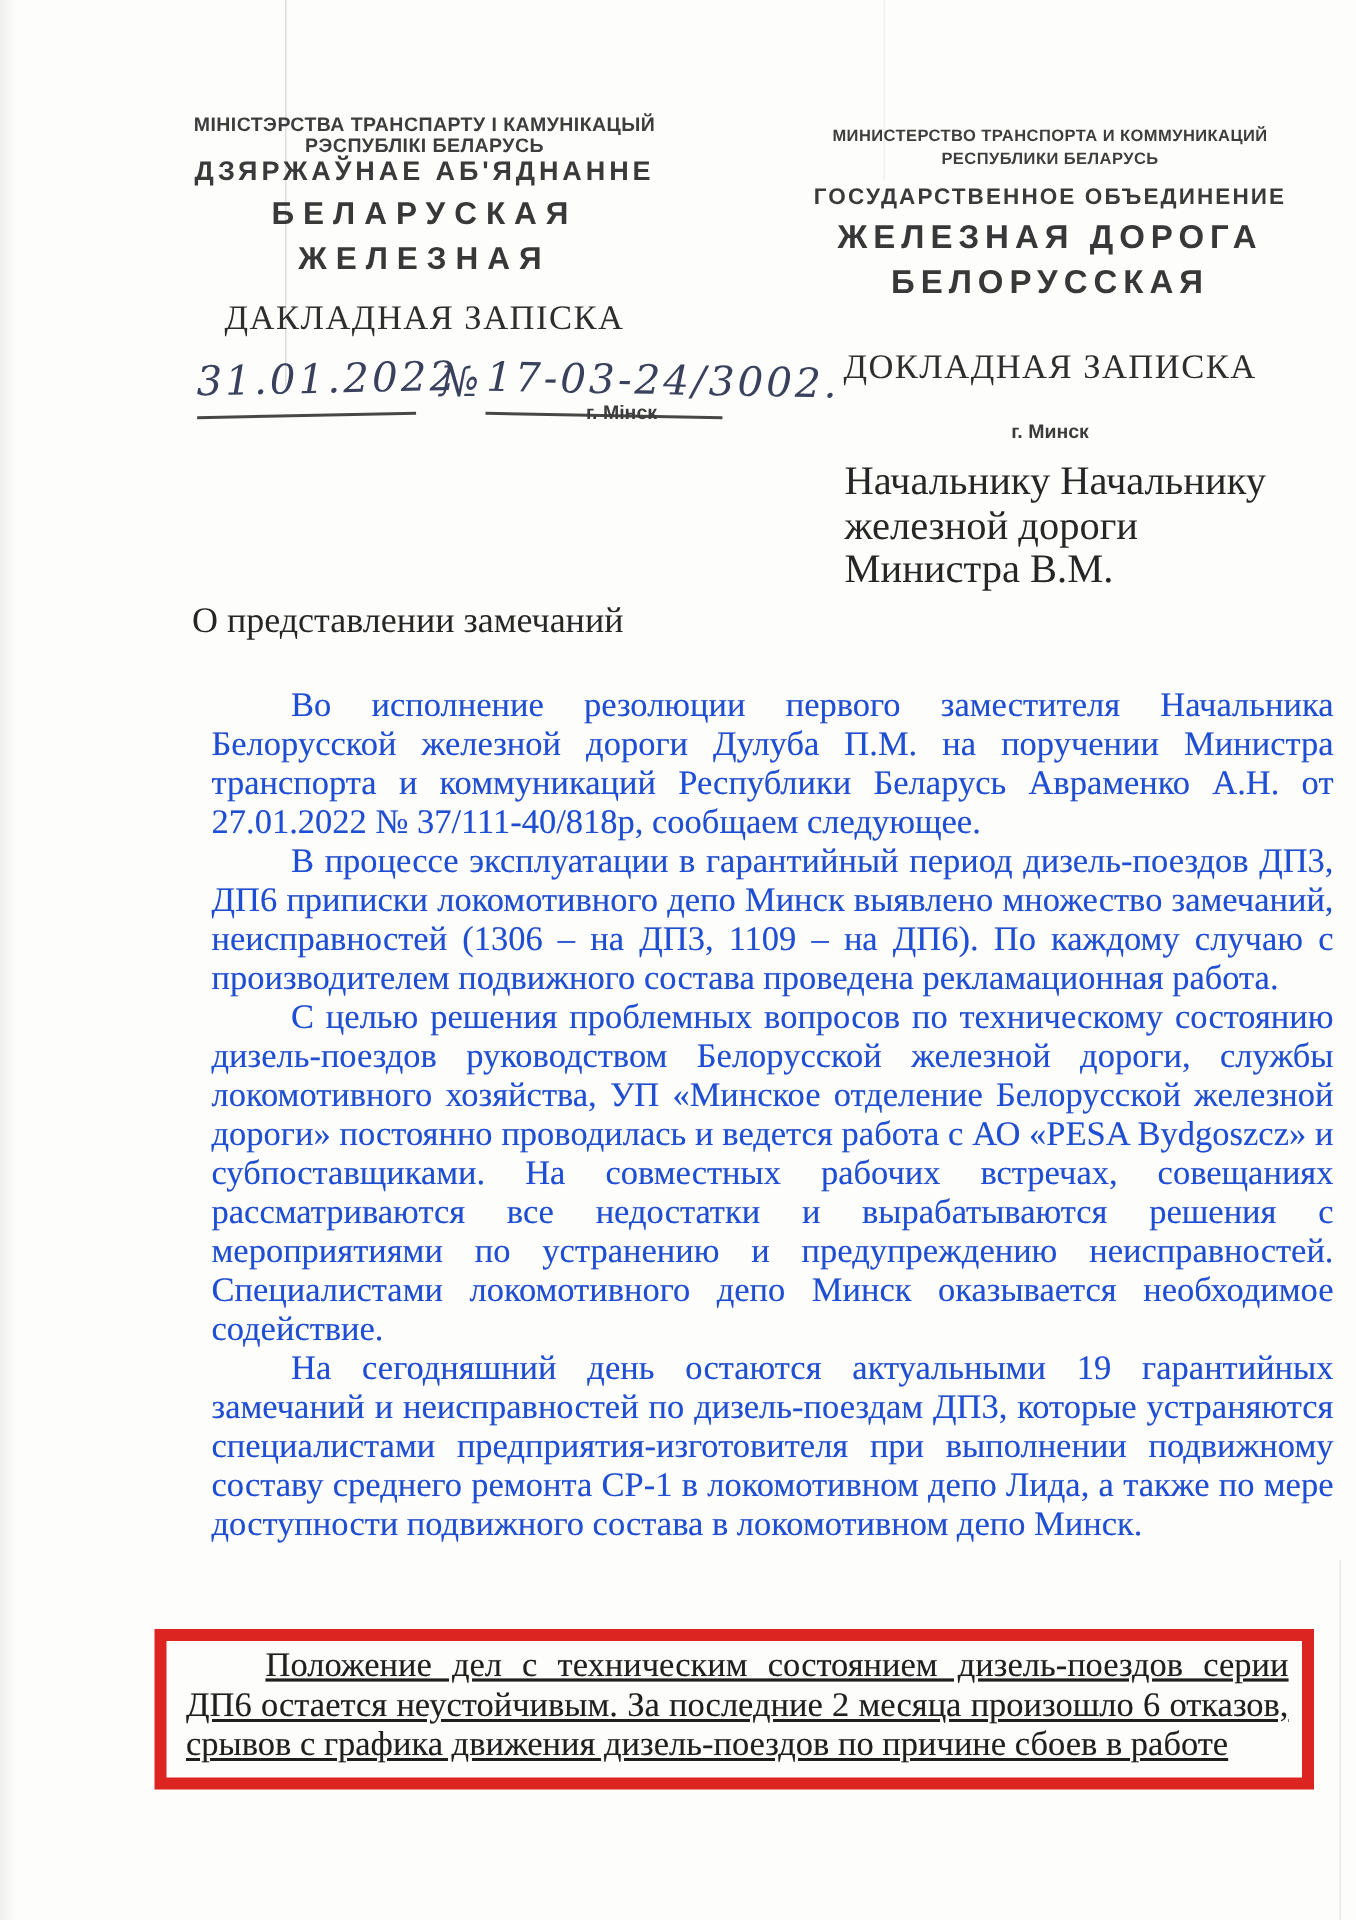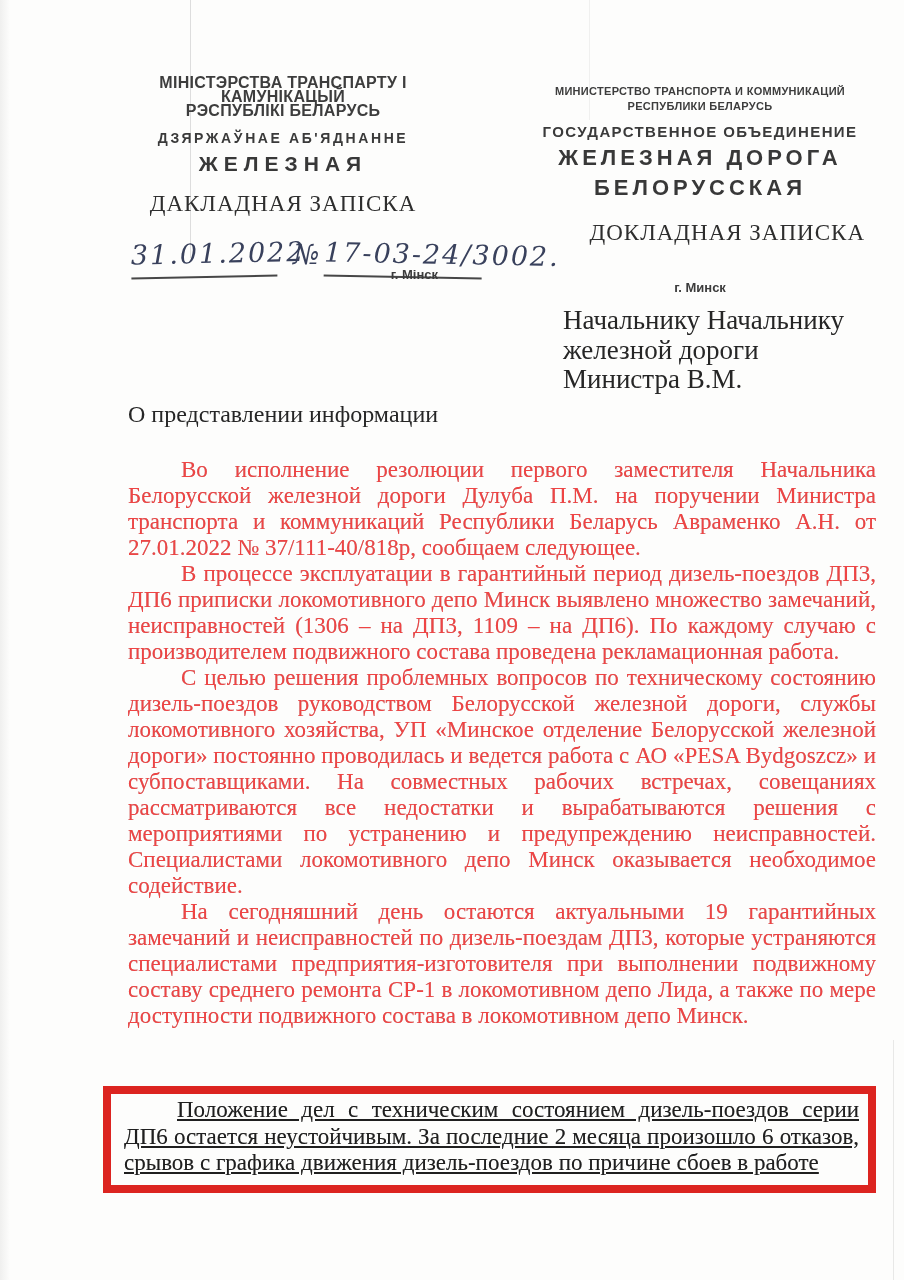--- a/index.html
+++ b/index.html
@@ -17,38 +17,38 @@
   .artifact-v1{position:absolute;left:190px;top:0;width:1px;height:258px;background:rgba(150,150,150,0.30);}
   .artifact-v2{position:absolute;left:893px;top:1040px;width:1px;height:240px;background:rgba(160,160,160,0.22);}
   .artifact-v3{position:absolute;left:589px;top:0;width:1px;height:120px;background:rgba(170,170,170,0.15);}
 
   
   .lh-col{position:absolute;text-align:center;color:#3a3a3a;}
   .lh-left{left:128px;top:76px;width:310px;}
   .lh-right{left:535px;top:84px;width:330px;}
   .ministry{
     font-family:"Liberation Sans",sans-serif;font-weight:bold;
-    font-size:16px;line-height:14px;letter-spacing:0.3px;color:#3d3d3d;
+    font-size:13px;line-height:14px;letter-spacing:0.3px;color:#3d3d3d;
   }
   .lh-right .ministry{font-size:11px;line-height:14.5px;}
   .orgtype{
     font-family:"Liberation Sans",sans-serif;font-weight:bold;
-    font-size:14px;letter-spacing:2.6px;margin-top:12px;color:#3a3a3a;
+    font-size:18px;letter-spacing:2.6px;color:#3a3a3a;
   }
   .lh-right .orgtype{font-size:15px;letter-spacing:1.4px;margin-top:10px;}
   .orgname{
     font-family:"Liberation Sans",sans-serif;font-weight:bold;
     font-size:21px;line-height:23.5px;letter-spacing:6px;margin-top:6px;color:#383838;
   }
   .lh-right .orgname{font-size:22px;line-height:24px;letter-spacing:4px;}
   .doctype{
     font-family:"Liberation Serif",serif;
     font-size:23px;letter-spacing:1px;margin-top:15px;color:#2e2e2e;
   }
-  .lh-right .doctype{margin-top:20px;text-align:right;}
+  .lh-right .doctype{margin-top:32px;}
 
   
   .requisites{position:absolute;left:131px;top:238px;display:flex;align-items:flex-end;}
   .hw{
     font-family:"DejaVu Serif",serif;font-style:italic;
     font-size:27px;letter-spacing:2px;white-space:nowrap;
   }
   .seg{border-bottom:2px solid #474747;padding-bottom:7px;text-align:center;}
   .seg-date{width:146px;transform:rotate(-1.2deg);}
   .hw-no{margin-left:16px;padding-bottom:7px;font-size:28px;letter-spacing:0;}
@@ -62,22 +62,22 @@
   .city-right{left:535px;top:280px;width:330px;}
 
   
   .addressee{position:absolute;left:563px;top:306px;font-size:27px;line-height:29.5px;color:#262626;}
 
   
   .subject{position:absolute;left:128px;top:401px;font-size:24px;color:#262626;}
 
   
   .body-text{
-    position:absolute;left:128px;top:457px;width:748px;
-    font-size:23px;line-height:26px;text-align:justify;color:#ef4444;
+    position:absolute;left:141px;top:457px;width:748px;
+    font-size:23px;line-height:26px;text-align:justify;color:#1d4ed8;
     text-shadow:0 0 0.5px rgba(50,50,50,0.35);
   }
   .body-text p{margin:0;text-indent:53px;}
 
   
   .highlight-box{
     position:absolute;left:103px;top:1086px;width:773px;box-sizing:border-box;
     border:8px solid #dc2420;
     padding:3px 9px 8px 13px;
   }
@@ -95,20 +95,21 @@
 
   <div class="edge-shade"></div>
   <div class="artifact-v1"></div>
   <div class="artifact-v2"></div>
   <div class="artifact-v3"></div>
 
   <div class="lh-col lh-left">
     <div class="ministry">МІНІСТЭРСТВА ТРАНСПАРТУ І КАМУНІКАЦЫЙ</div>
     <div class="ministry">РЭСПУБЛІКІ БЕЛАРУСЬ</div>
     <div class="orgtype">ДЗЯРЖАЎНАЕ АБ'ЯДНАННЕ</div>
+    <div class="orgname">БЕЛАРУСКАЯ</div>
     <div class="orgname">ЖЕЛЕЗНАЯ</div>
     <div class="doctype">ДАКЛАДНАЯ ЗАПІСКА</div>
   </div>
 
   <div class="lh-col lh-right">
     <div class="ministry">МИНИСТЕРСТВО ТРАНСПОРТА И КОММУНИКАЦИЙ</div>
     <div class="ministry">РЕСПУБЛИКИ БЕЛАРУСЬ</div>
     <div class="orgtype">ГОСУДАРСТВЕННОЕ ОБЪЕДИНЕНИЕ</div>
     <div class="orgname">ЖЕЛЕЗНАЯ ДОРОГА</div>
     <div class="orgname">БЕЛОРУССКАЯ</div>
@@ -123,21 +124,21 @@
 
   <div class="city city-left">г. Мінск</div>
   <div class="city city-right">г. Минск</div>
 
   <div class="addressee">
     <div>Начальнику Начальнику</div>
     <div>железной дороги</div>
     <div>Министра В.М.</div>
   </div>
 
-  <div class="subject">О представлении информации</div>
+  <div class="subject">О представлении замечаний</div>
 
   <div class="body-text">
     <p>Во исполнение резолюции первого заместителя Начальника Белорусской железной дороги Дулуба П.М. на поручении Министра транспорта и коммуникаций Республики Беларусь Авраменко А.Н. от 27.01.2022 № 37/111-40/818р, сообщаем следующее.</p>
     <p>В процессе эксплуатации в гарантийный период дизель-поездов ДП3, ДП6 приписки локомотивного депо Минск выявлено множество замечаний, неисправностей (1306 – на ДП3, 1109 – на ДП6). По каждому случаю с производителем подвижного состава проведена рекламационная работа.</p>
     <p>С целью решения проблемных вопросов по техническому состоянию дизель-поездов руководством Белорусской железной дороги, службы локомотивного хозяйства, УП «Минское отделение Белорусской железной дороги» постоянно проводилась и ведется работа с АО «PESA Bydgoszcz» и субпоставщиками. На совместных рабочих встречах, совещаниях рассматриваются все недостатки и вырабатываются решения с мероприятиями по устранению и предупреждению неисправностей. Специалистами локомотивного депо Минск оказывается необходимое содействие.</p>
     <p>На сегодняшний день остаются актуальными 19 гарантийных замечаний и неисправностей по дизель-поездам ДП3, которые устраняются специалистами предприятия-изготовителя при выполнении подвижному составу среднего ремонта СР-1 в локомотивном депо Лида, а также по мере доступности подвижного состава в локомотивном депо Минск.</p>
   </div>
 
   <div class="highlight-box" style="border-color: rgb(220, 36, 32);">
     <p>Положение дел с техническим состоянием дизель-поездов серии ДП6 остается неустойчивым. За последние 2 месяца произошло 6 отказов, срывов с графика движения дизель-поездов по причине сбоев в работе</p>

